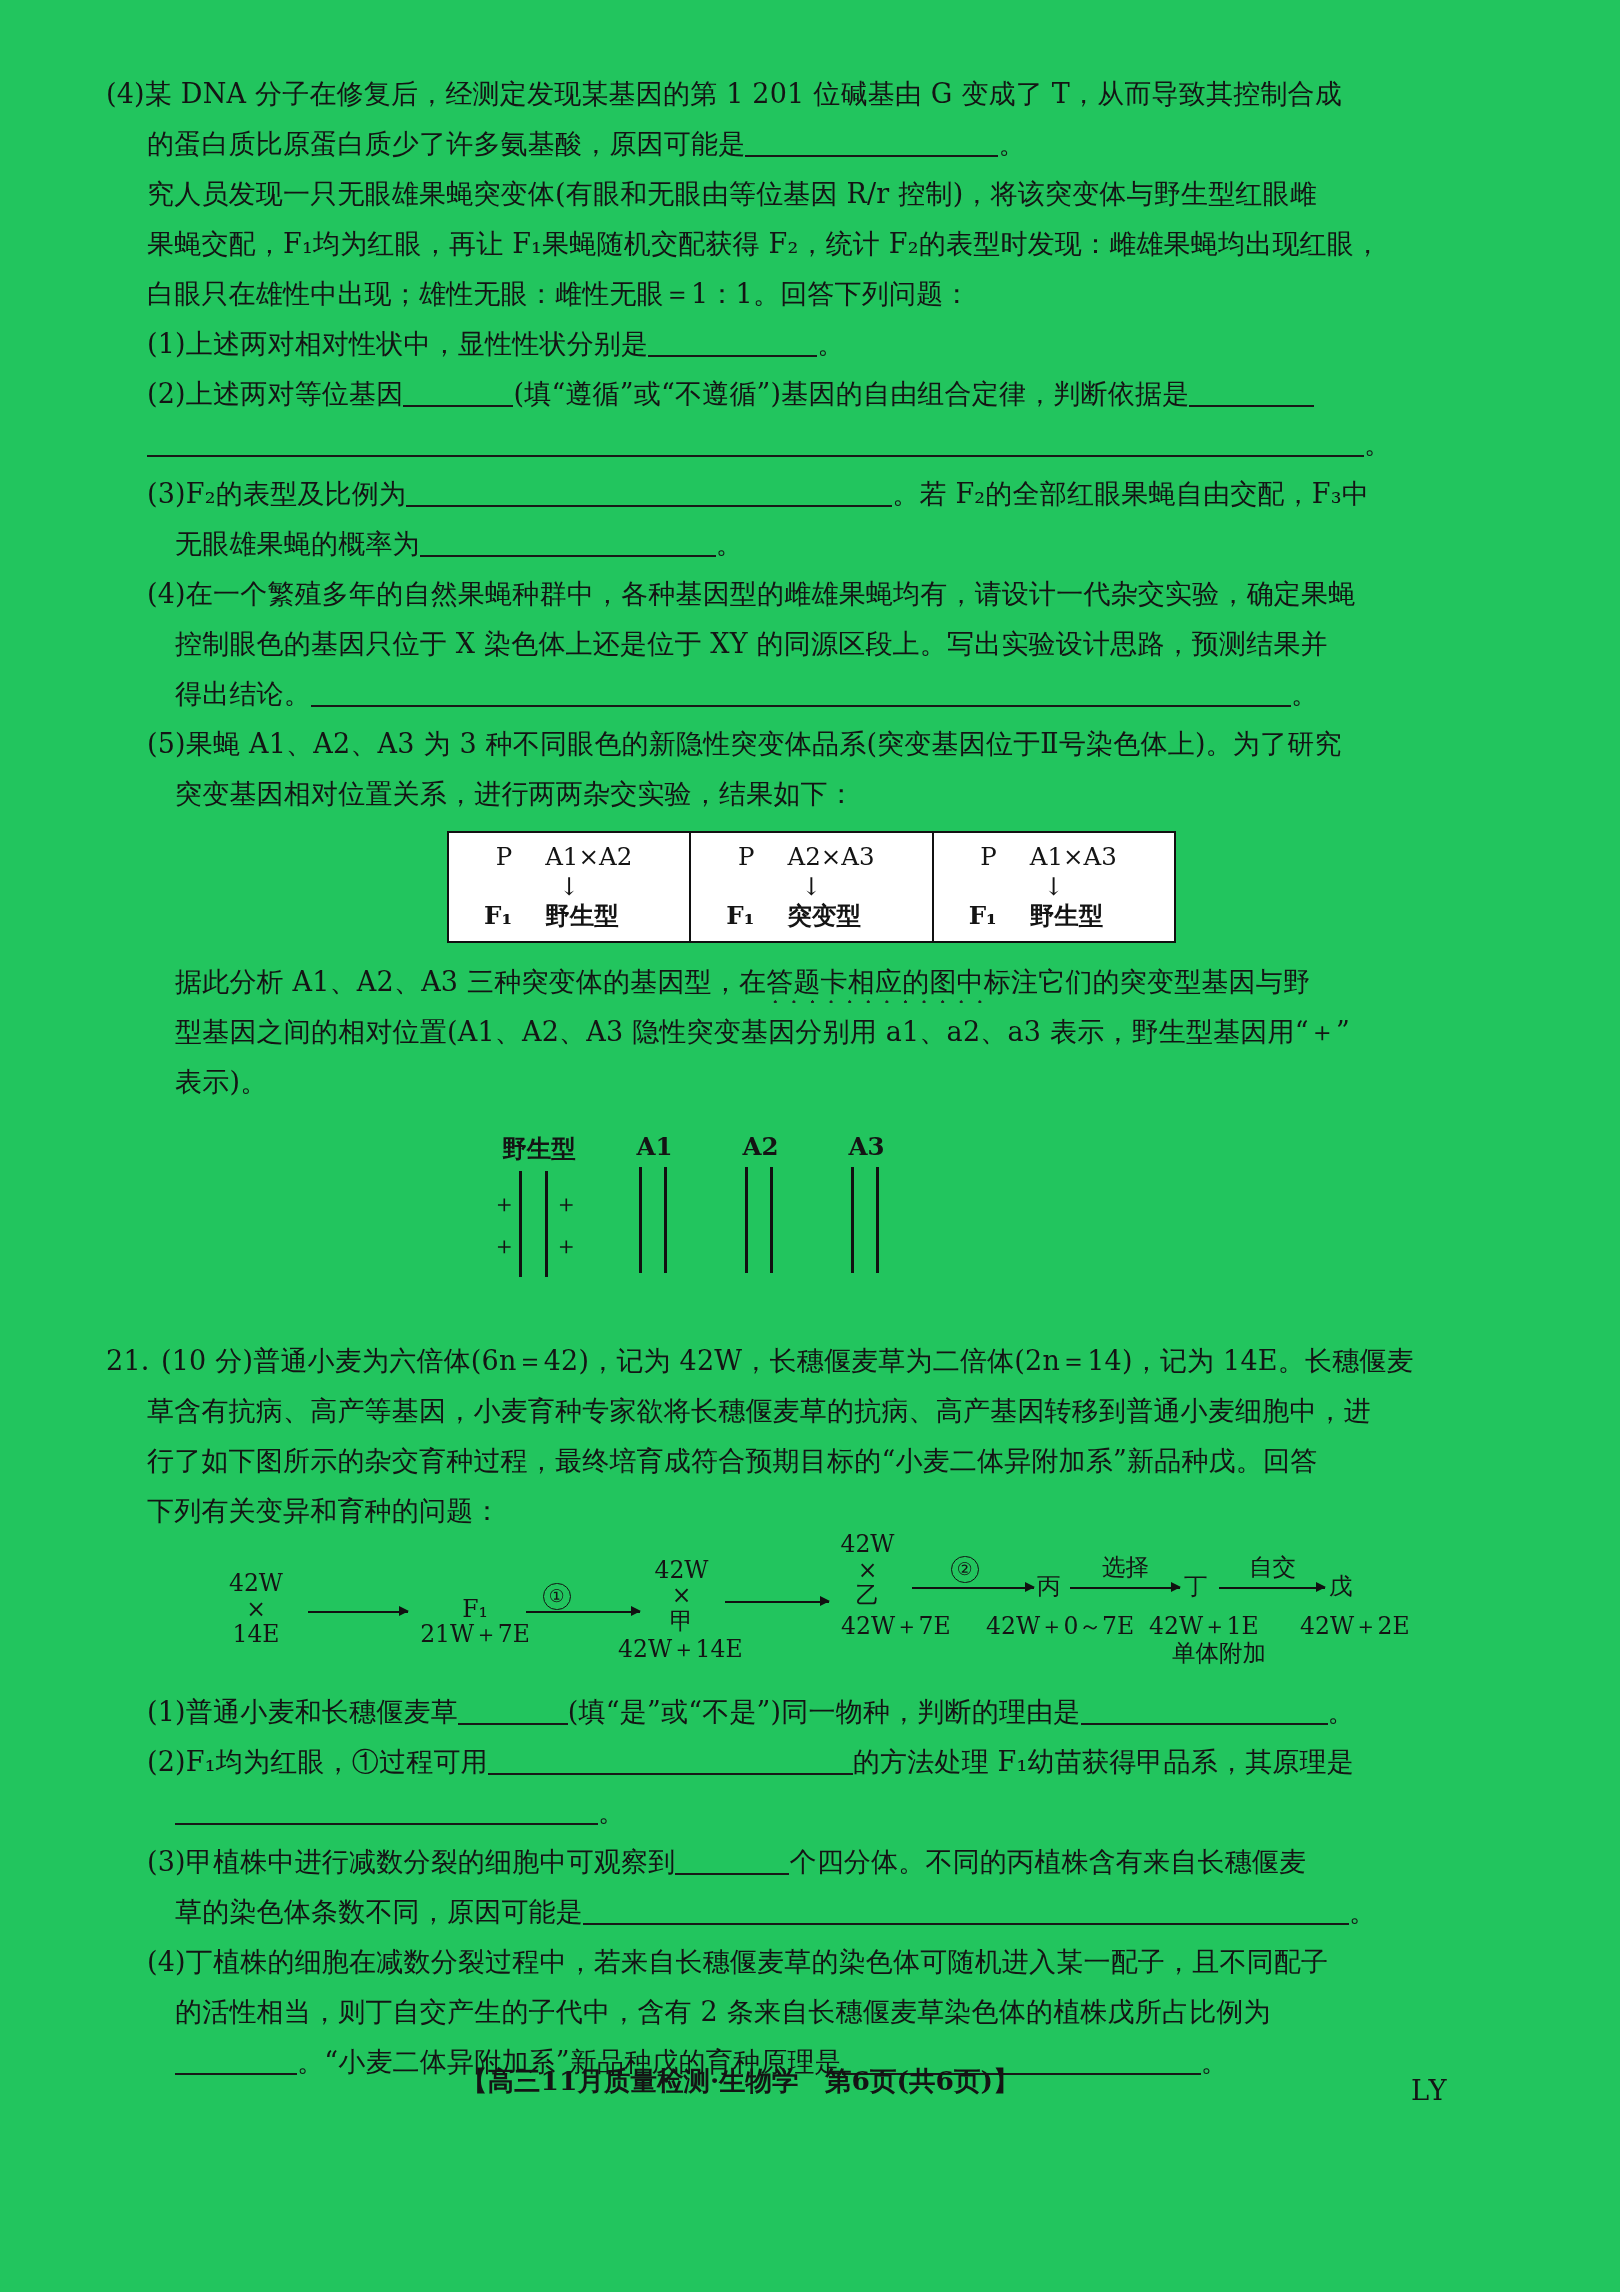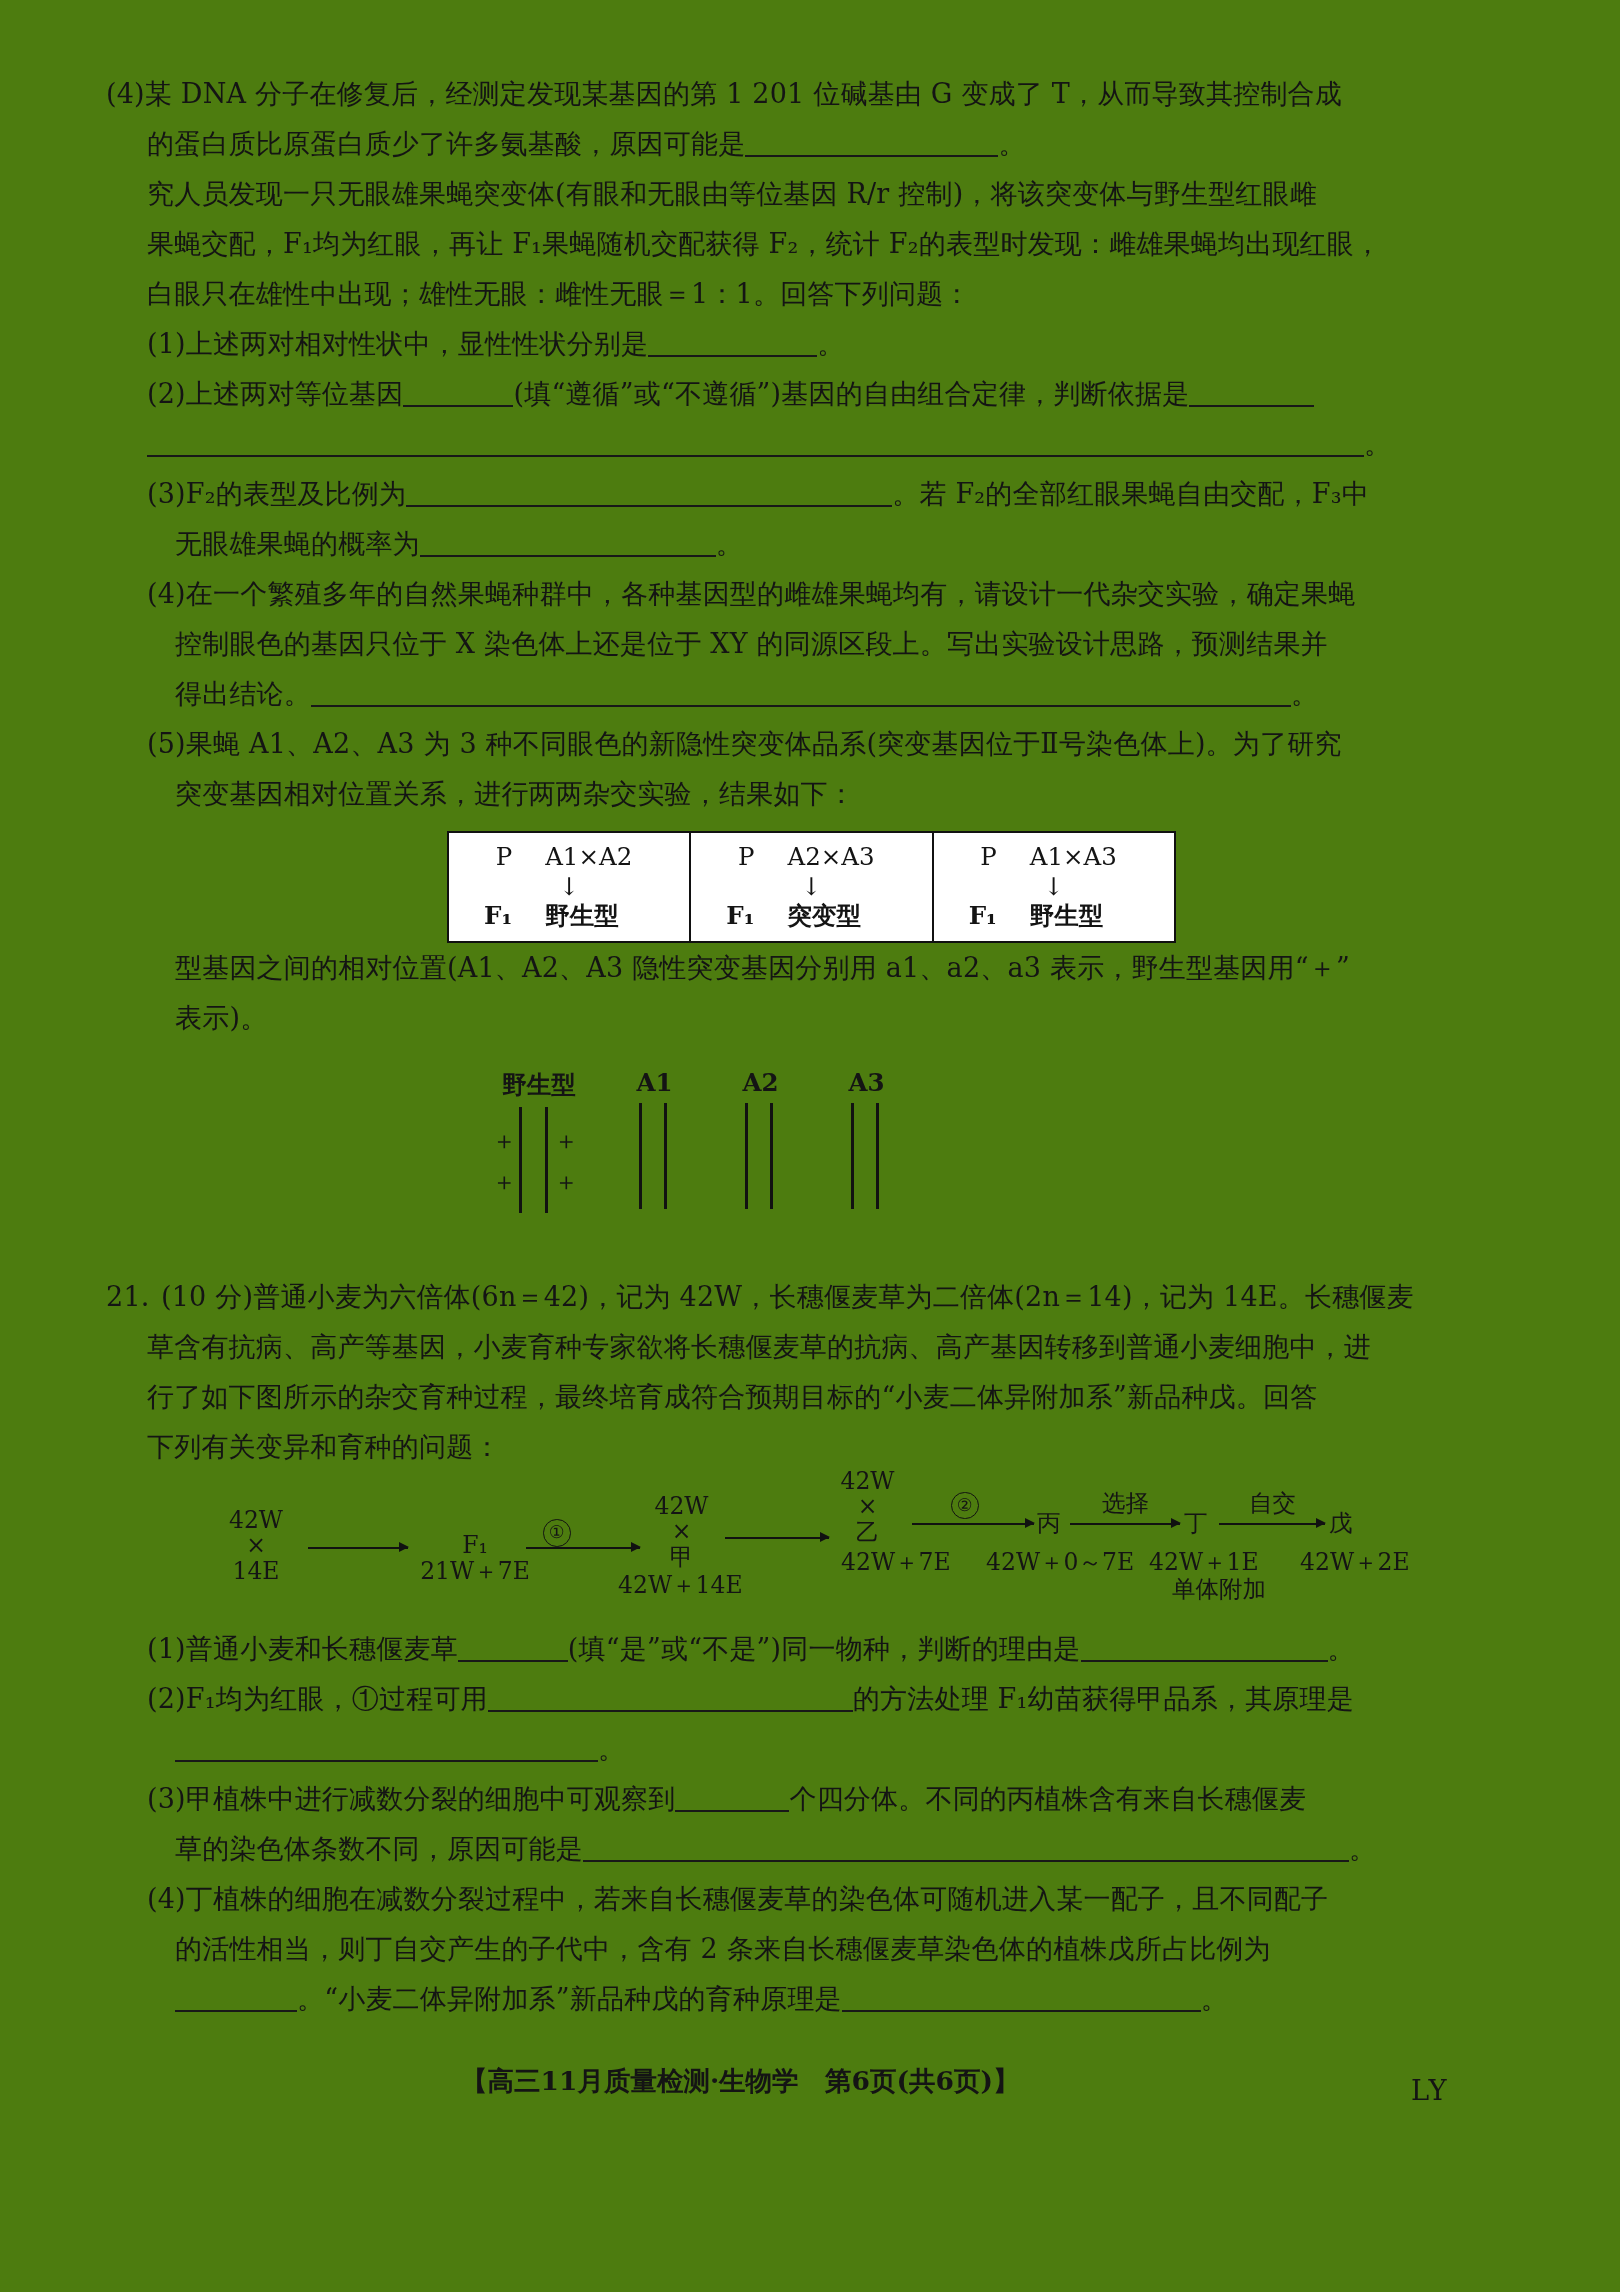--- a/index.html
+++ b/index.html
@@ -13,21 +13,21 @@
     position: relative;
     font-family: "DejaVu Serif", "Liberation Serif", serif;
     color: #141414;
     overflow: hidden;
   }
   .page {
     position: absolute;
     left: 0; top: 0;
     width: 1620px;
     height: 2293px;
-    background: #4d7c0f;
+    background: #22c55e;
   }
   .content {
     position: absolute;
     left: 106px;
     top: 69px;
     width: 1411px;
   }
   
   .qline {
     font-size: 27px;
@@ -282,20 +282,23 @@
             <span class="cross-val">A1×A3</span>
         </div>
         <div class="cross-arrow">↓</div>
         <div class="cross-row-f">
           <span class="cross-lab">F₁</span>
             <span class="cross-val">野生型</span>
         </div>
       </div>
     </div>
 
+    <div class="qline indent-2" style="margin-top:13.7px">
+      <span>据此分析 A1、A2、A3 三种突变体的基因型，在</span><span class="dotted-emph">答题卡相应的图中</span><span>标注它们的突变型基因与野</span>
+    </div>
     <div class="qline indent-2">
       <span>型基因之间的相对位置(A1、A2、A3 隐性突变基因分别用 a1、a2、a3 表示，野生型基因用“＋”</span>
     </div>
     <div class="qline indent-2">
       <span>表示)。</span>
     </div>
 
     <div class="chrom-wrap">
       <div class="chrom-group" style="left:384px;">
         <div class="chrom-label">野生型</div>

